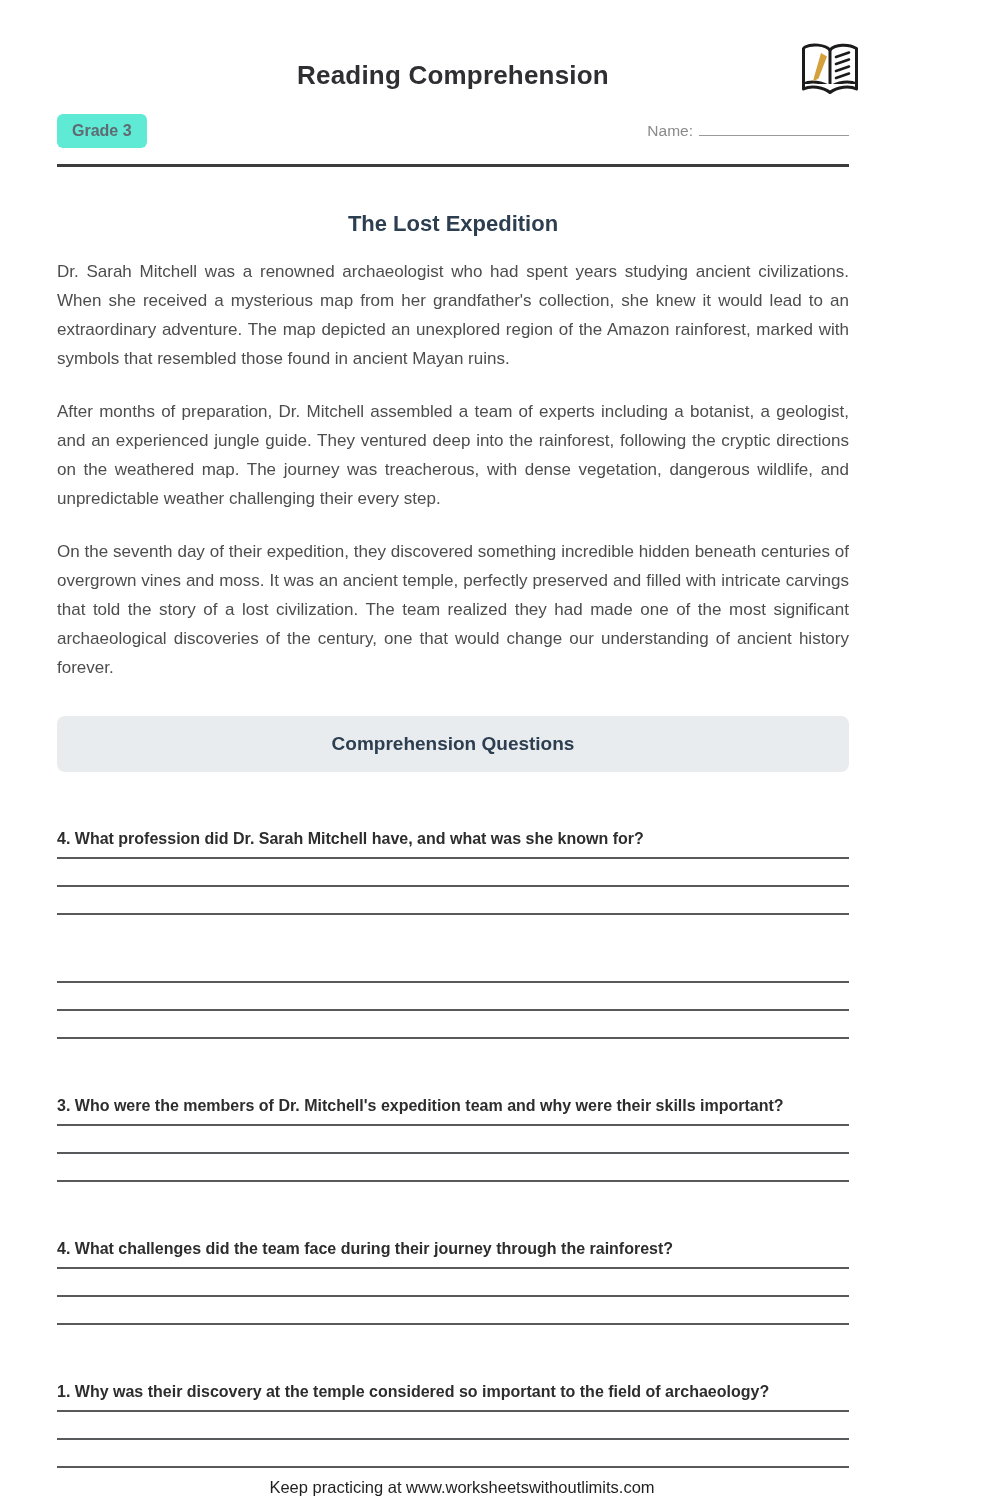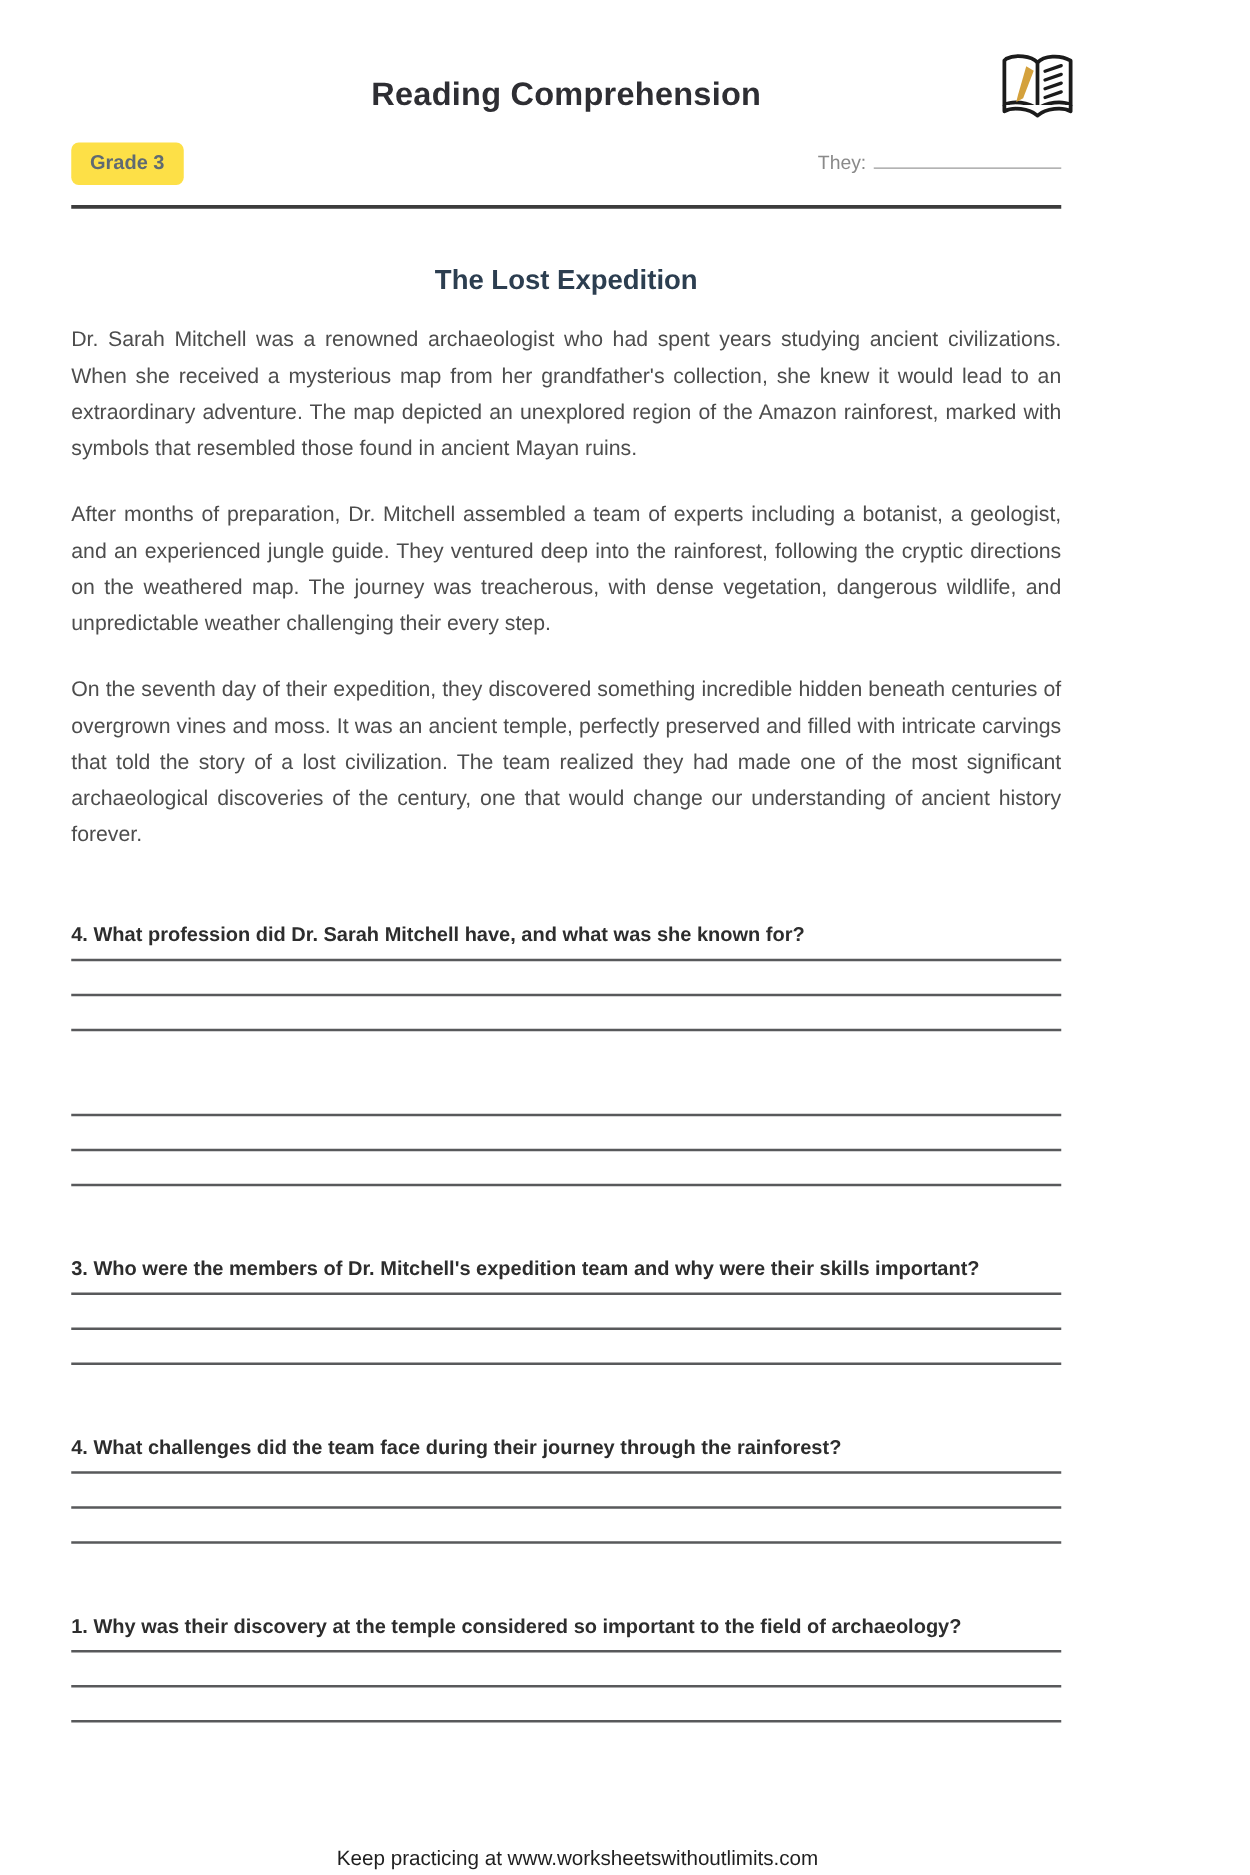--- a/index.html
+++ b/index.html
@@ -33,21 +33,21 @@
     height: 60px;
   }
   .meta-row {
     margin-top: 22px;
     display: flex;
     justify-content: space-between;
     align-items: center;
     height: 35px;
   }
   .grade-badge {
-    background: #fde047;
+    background: #5eead4;
     color: #5f6a72;
     font-weight: bold;
     font-size: 16px;
     padding: 8px 15px;
     border-radius: 6px;
     display: inline-block;
   }
   .name-area {
     display: flex;
     align-items: baseline;
@@ -135,34 +135,35 @@
       <path d="M34 9 L34 46.5" fill="none" stroke="#1b1b1b" stroke-width="3"></path>
       <path d="M7.5 43 L7.5 48 C14 44.5, 27 45.5, 34 51.5 C41 45.5, 54 44.5, 60.5 48 L60.5 43" fill="#ffffff" stroke="#1b1b1b" stroke-width="3" stroke-linejoin="round"></path>
       <polygon points="25,12 31,15.5 22.5,37.5 17,40.5 18.5,34.5" fill="#d4a13c"></polygon>
       <path d="M40 16 L53 11.5 M40 23 L53 18.5 M40 30 L53 25.5 M40 37 L53 32.5" fill="none" stroke="#1b1b1b" stroke-width="2.6" stroke-linecap="round"></path>
     </svg>
   </div>
 
   <div class="meta-row">
     <span class="grade-badge">Grade 3</span>
     <span class="name-area">
-      <span>They:</span>
+      <span>Name:</span>
       <span class="name-line"></span>
     </span>
   </div>
 
   <hr class="top-rule">
 
   <div class="story">
     <div class="story-title">The Lost Expedition</div>
     <p>Dr. Sarah Mitchell was a renowned archaeologist who had spent years studying ancient civilizations. When she received a mysterious map from her grandfather's collection, she knew it would lead to an extraordinary adventure. The map depicted an unexplored region of the Amazon rainforest, marked with symbols that resembled those found in ancient Mayan ruins.</p>
     <p>After months of preparation, Dr. Mitchell assembled a team of experts including a botanist, a geologist, and an experienced jungle guide. They ventured deep into the rainforest, following the cryptic directions on the weathered map. The journey was treacherous, with dense vegetation, dangerous wildlife, and unpredictable weather challenging their every step.</p>
     <p>On the seventh day of their expedition, they discovered something incredible hidden beneath centuries of overgrown vines and moss. It was an ancient temple, perfectly preserved and filled with intricate carvings that told the story of a lost civilization. The team realized they had made one of the most significant archaeological discoveries of the century, one that would change our understanding of ancient history forever.</p>
   </div>
 
+  <div class="section-banner">Comprehension Questions</div>
 
   <div class="question">
     <div class="question-text">4. What profession did Dr. Sarah Mitchell have, and what was she known for?</div>
     <div class="answer-line first"></div>
     <div class="answer-line"></div>
     <div class="answer-line"></div>
   </div>
 
   <div class="question">
     <div class="answer-line first"></div>

